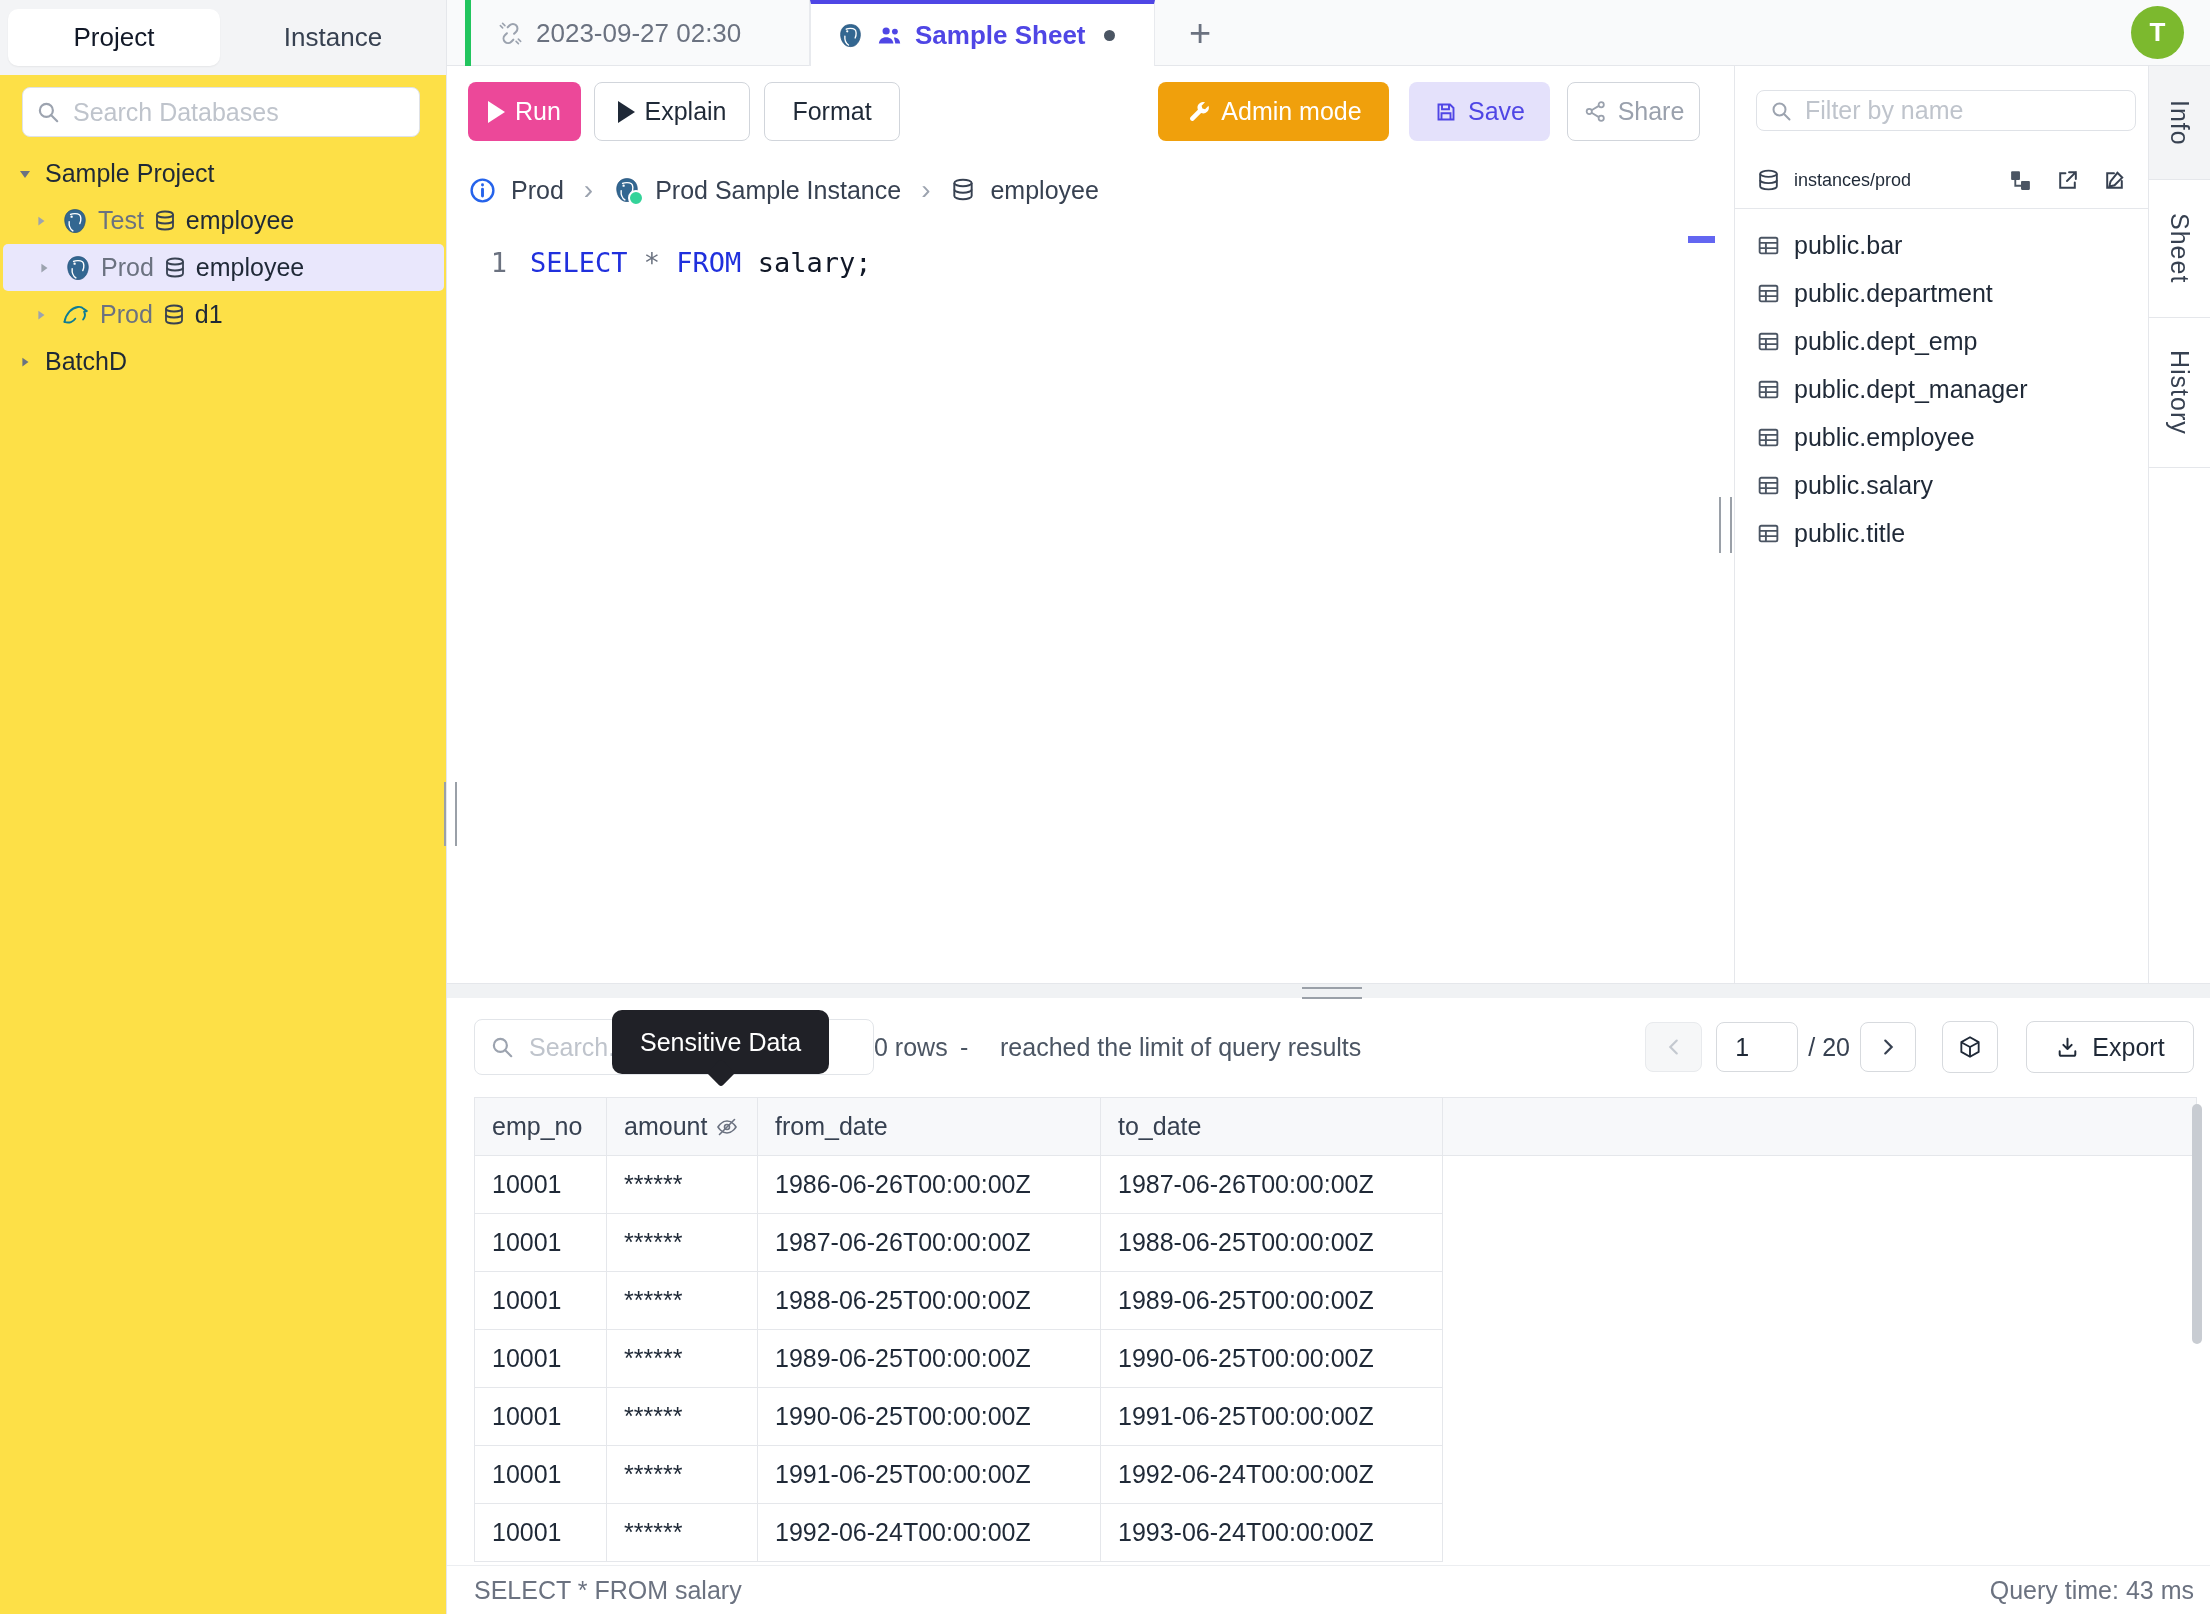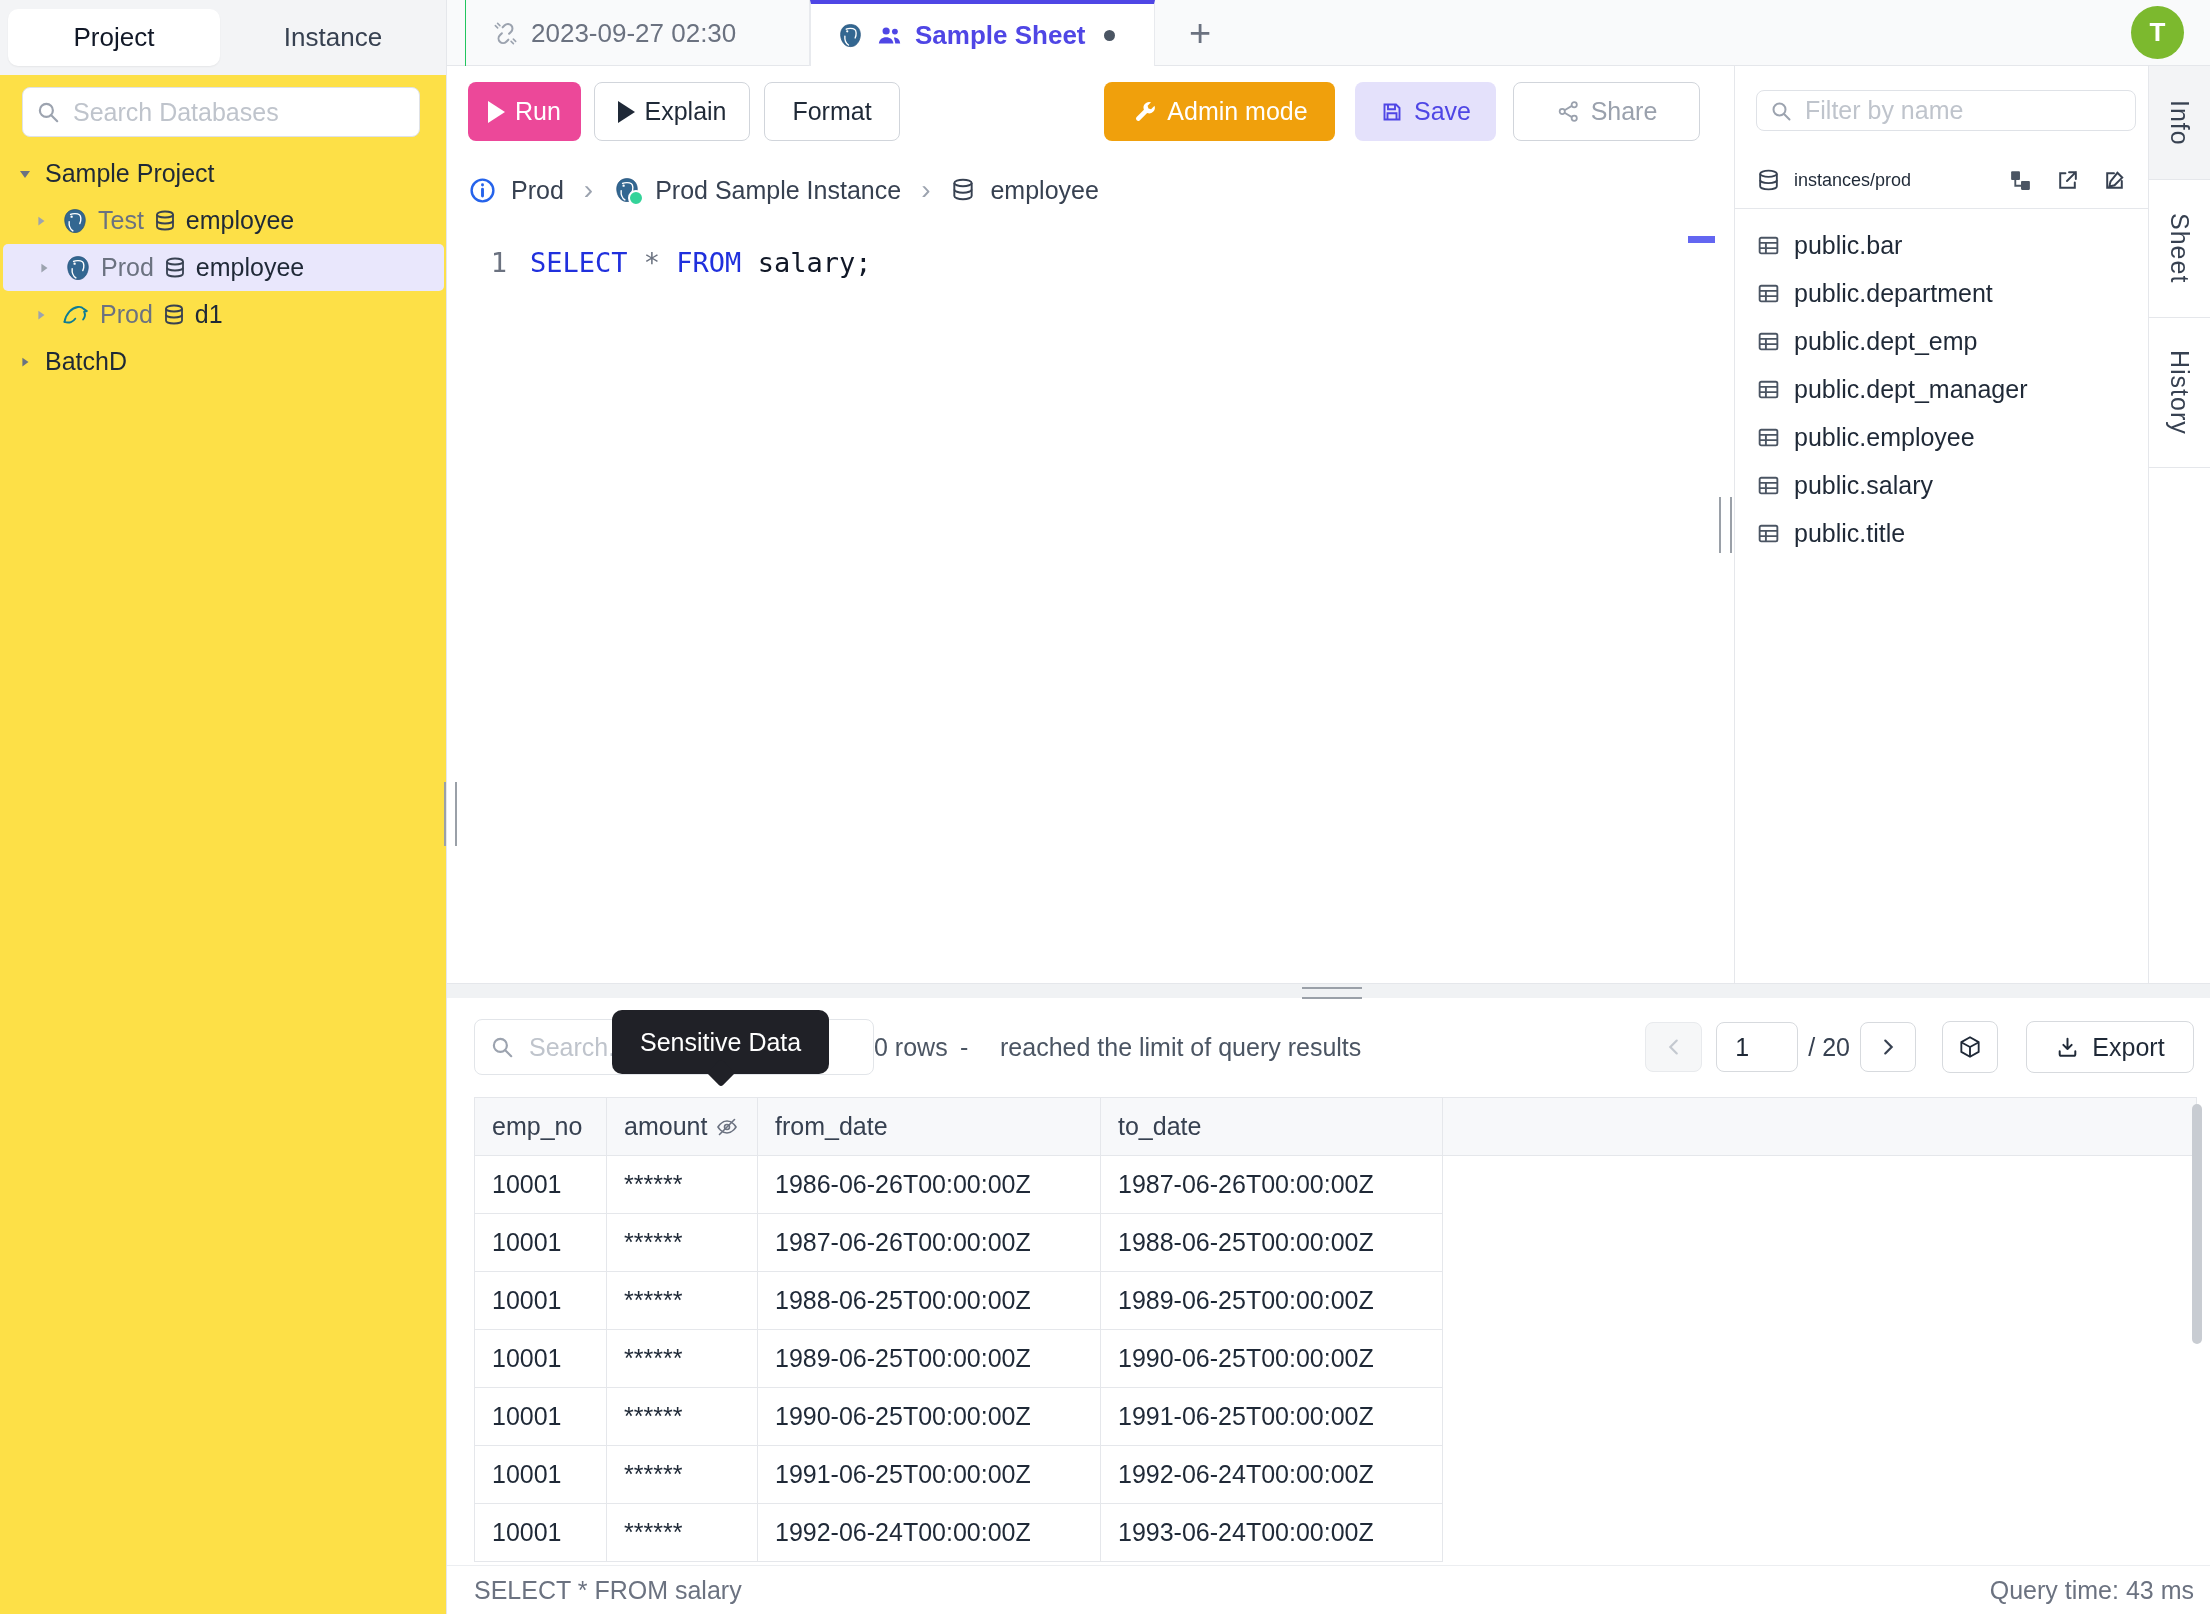--- a/index.html
+++ b/index.html
@@ -21,37 +21,37 @@
   .trow.child{padding-left:30px}
   .trow.selected{background:#e9e7fc;border-radius:5px;margin:0 3px}
   .caret{width:22px;display:flex;justify-content:center;color:#8b919c}
   .inst-name{color:#6b7280}
   .db-name{color:#1f2937}
   .proj-name{color:#1f2937}
 
   
   #tabstrip{position:absolute;left:447px;top:0;width:1763px;height:66px;background:#f9fafb;border-bottom:1px solid #e5e7eb;box-sizing:border-box}
   .sheet-tab{position:absolute;top:0;height:66px;display:flex;align-items:center;gap:12px;padding:0 26px;box-sizing:border-box;cursor:pointer}
-  .sheet-tab.t1{left:18px;width:345px;border-left:1px solid #22c55e;border-right:1px solid #e8eaee;color:#6b7280;font-size:26px}
+  .sheet-tab.t1{left:18px;width:345px;border-left:6px solid #22c55e;border-right:1px solid #e8eaee;color:#6b7280;font-size:26px}
   .sheet-tab.t2{left:363px;width:345px;background:#fff;border-left:1px solid #e8eaee;border-right:1px solid #e8eaee;border-top:4px solid #4f46e5;height:67px;color:#4f46e5;font-size:26px;font-weight:700}
   .unsaved-dot{width:11px;height:11px;border-radius:50%;background:#4b5563;margin-left:6px}
   .newtab{position:absolute;left:725px;top:0;height:66px;width:56px;display:flex;align-items:center;justify-content:center;font-size:38px;color:#6b7280;cursor:pointer;font-weight:300}
   .avatar{position:absolute;left:1684px;top:6px;width:53px;height:53px;border-radius:50%;background:#7cb92e;color:#fff;display:flex;align-items:center;justify-content:center;font-size:26px;font-weight:bold;cursor:pointer}
 
   
   #editor-pane{position:absolute;left:447px;top:66px;width:1287px;height:917px;background:#fff}
   .toolbar{position:absolute;left:0;right:0;top:16px;height:59px;display:flex;align-items:center;padding:0 34px 0 21px;box-sizing:border-box}
   .btn{height:59px;display:flex;align-items:center;justify-content:center;gap:10px;border-radius:8px;font-size:25px;box-sizing:border-box;cursor:pointer;border:1px solid transparent;background:#fff;color:#1f2937;font-family:inherit}
   .btn.light{border-color:#d1d5db}
   .btn-run{width:113px;background:#ec4899;color:#fff;margin-right:13px}
   .btn-explain{width:156px;margin-right:14px}
   .btn-format{width:136px}
   .btn-admin{width:231px;background:#f0a00c;color:#fff;margin-left:auto;margin-right:20px}
   .btn-save{width:141px;background:#e4e1fb;color:#4f46e5;margin-right:17px}
-  .btn-share{width:187px;color:#9aa1ad}
+  .btn-share{width:133px;color:#9aa1ad}
   .play{width:0;height:0;border-top:11px solid transparent;border-bottom:11px solid transparent;border-left:17px solid currentColor}
   .breadcrumb{position:absolute;left:21px;top:102px;height:44px;display:flex;align-items:center;gap:14px;font-size:25px;color:#374151}
   .crumb-sep{color:#9ca3af;font-size:28px;padding:0 6px}
   .pgwrap{position:relative;display:flex}
   .status-dot{position:absolute;right:-3px;bottom:-2px;width:12px;height:12px;border-radius:50%;background:#34d399;border:2px solid #fff}
   .code-area{position:absolute;left:0;top:178px;right:0;font-family:"DejaVu Sans Mono",monospace;font-size:27px;display:flex;line-height:38px}
   .lnum{width:83px;text-align:right;padding-right:23px;color:#6b7280;box-sizing:border-box}
   .kw{color:#2030dd}
   .op{color:#6b7280}
   .idn{color:#111827}

